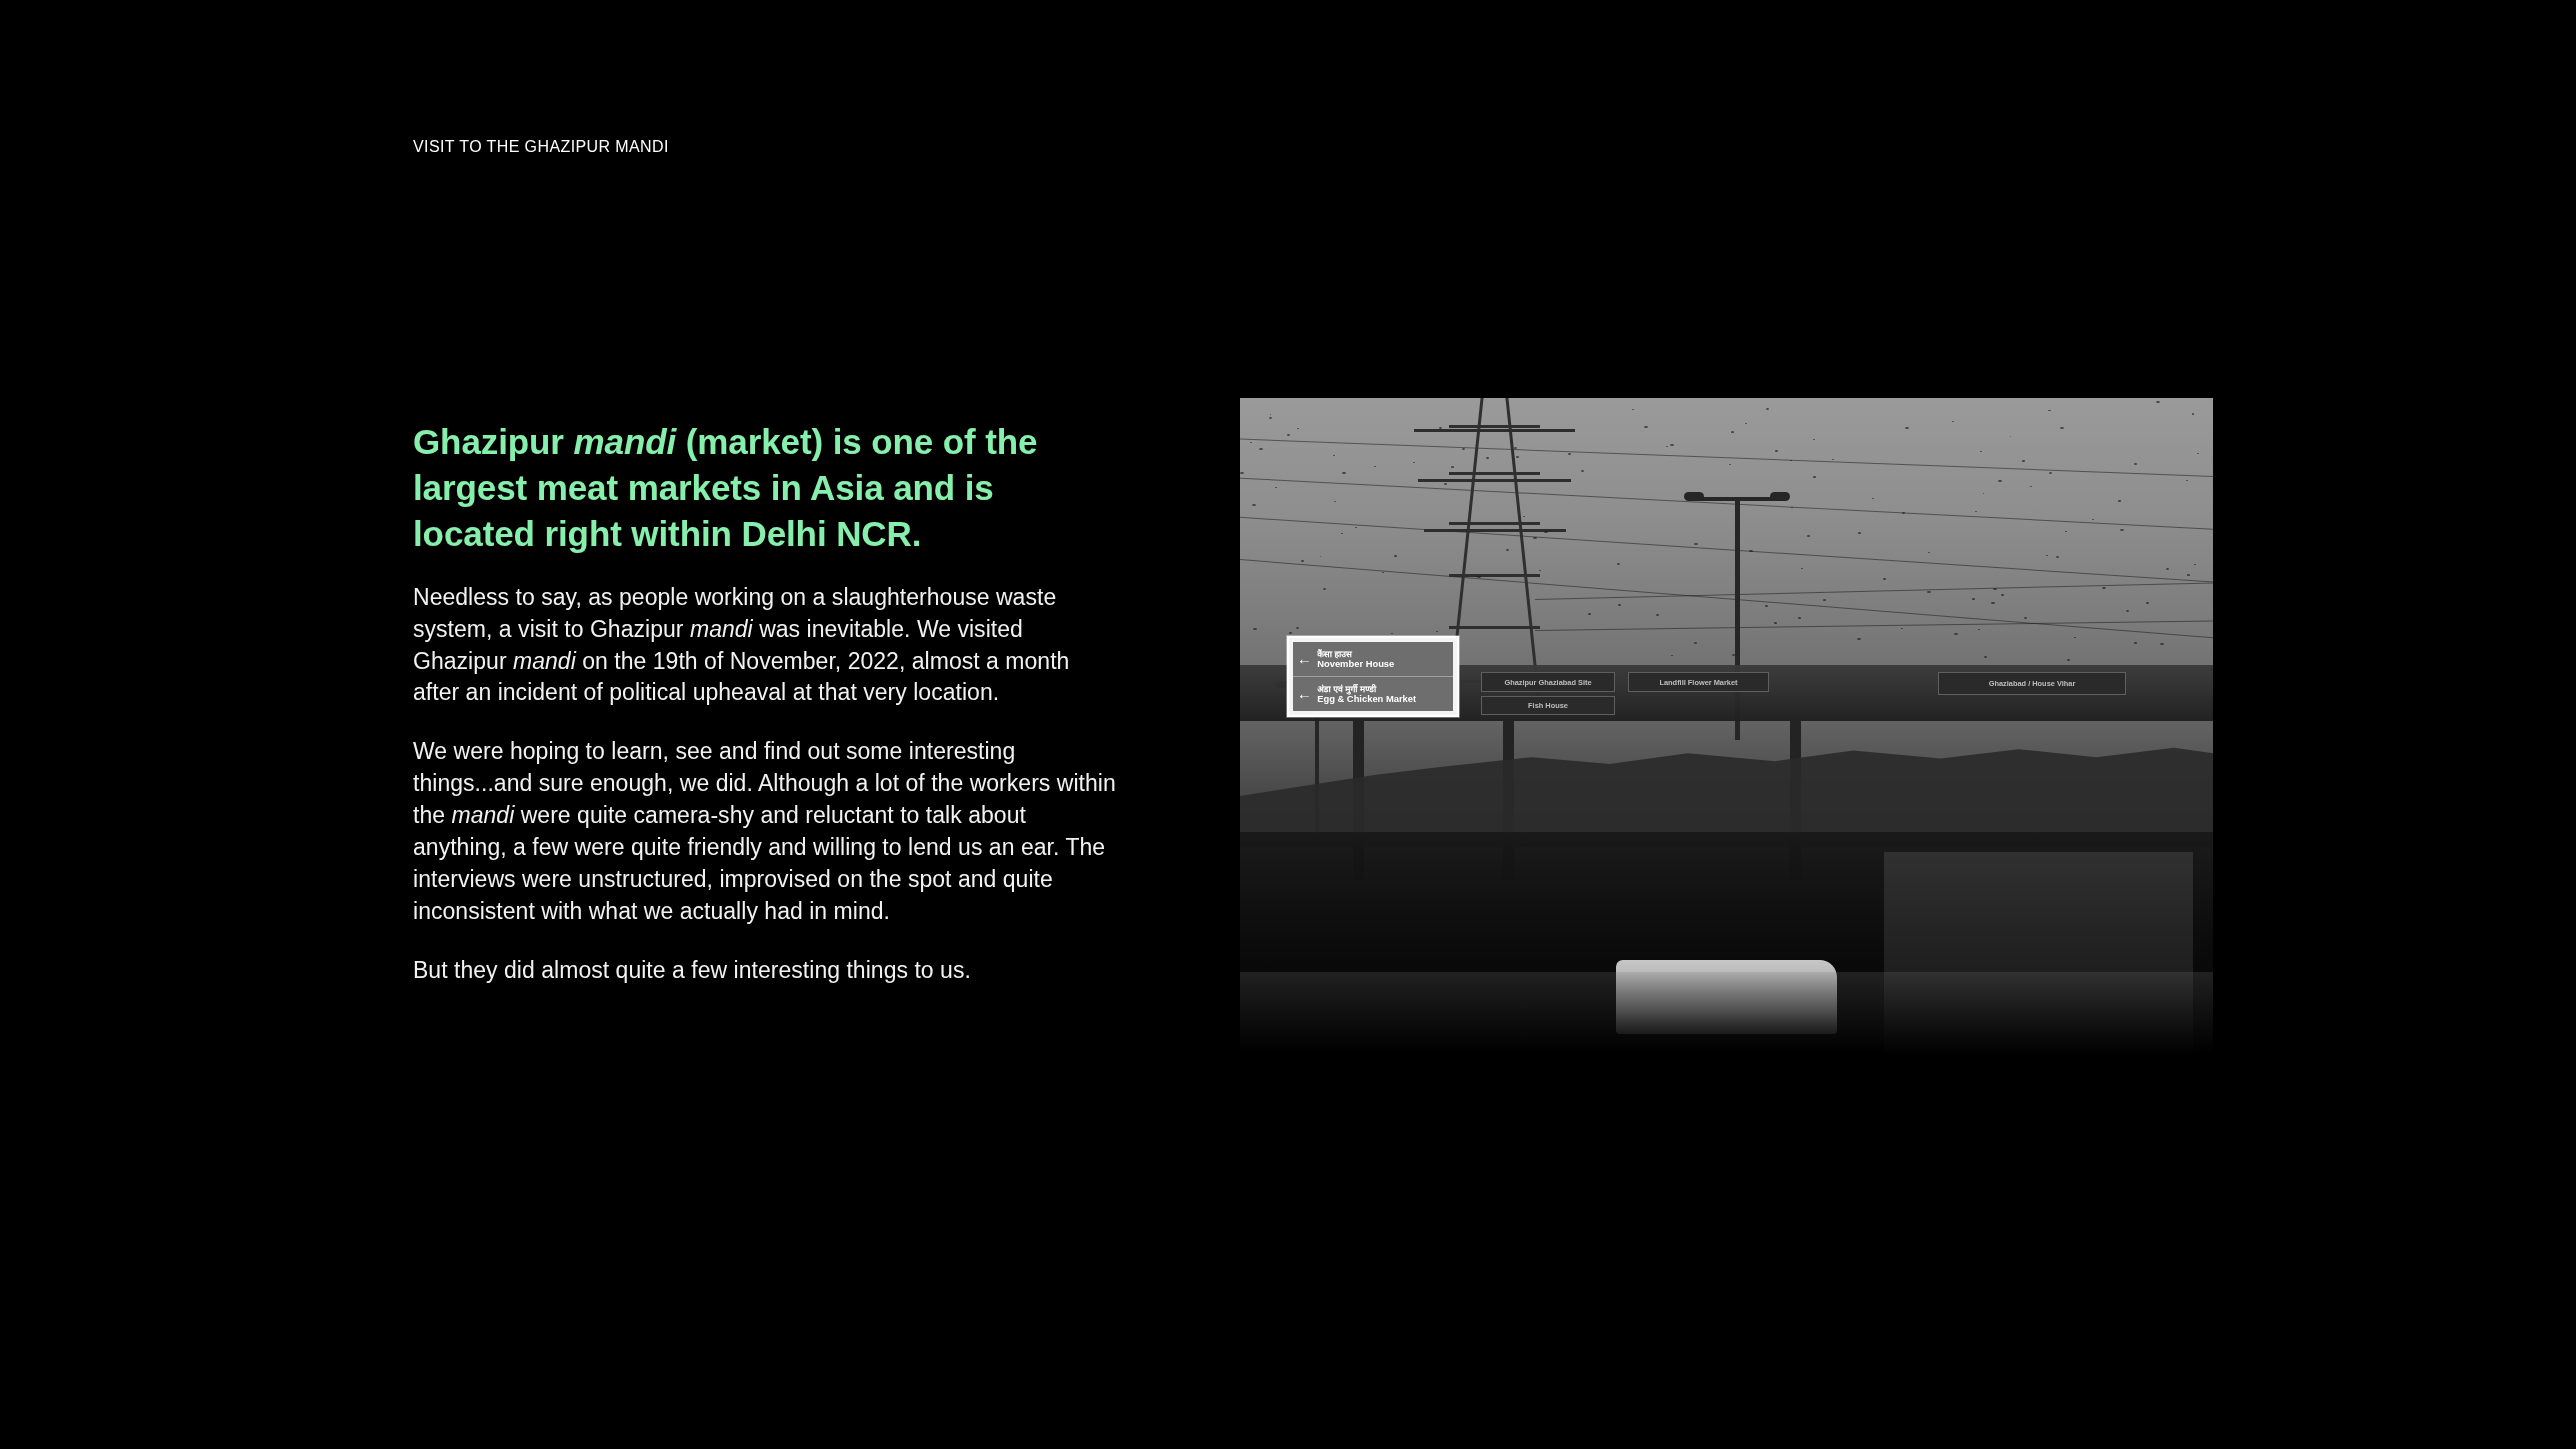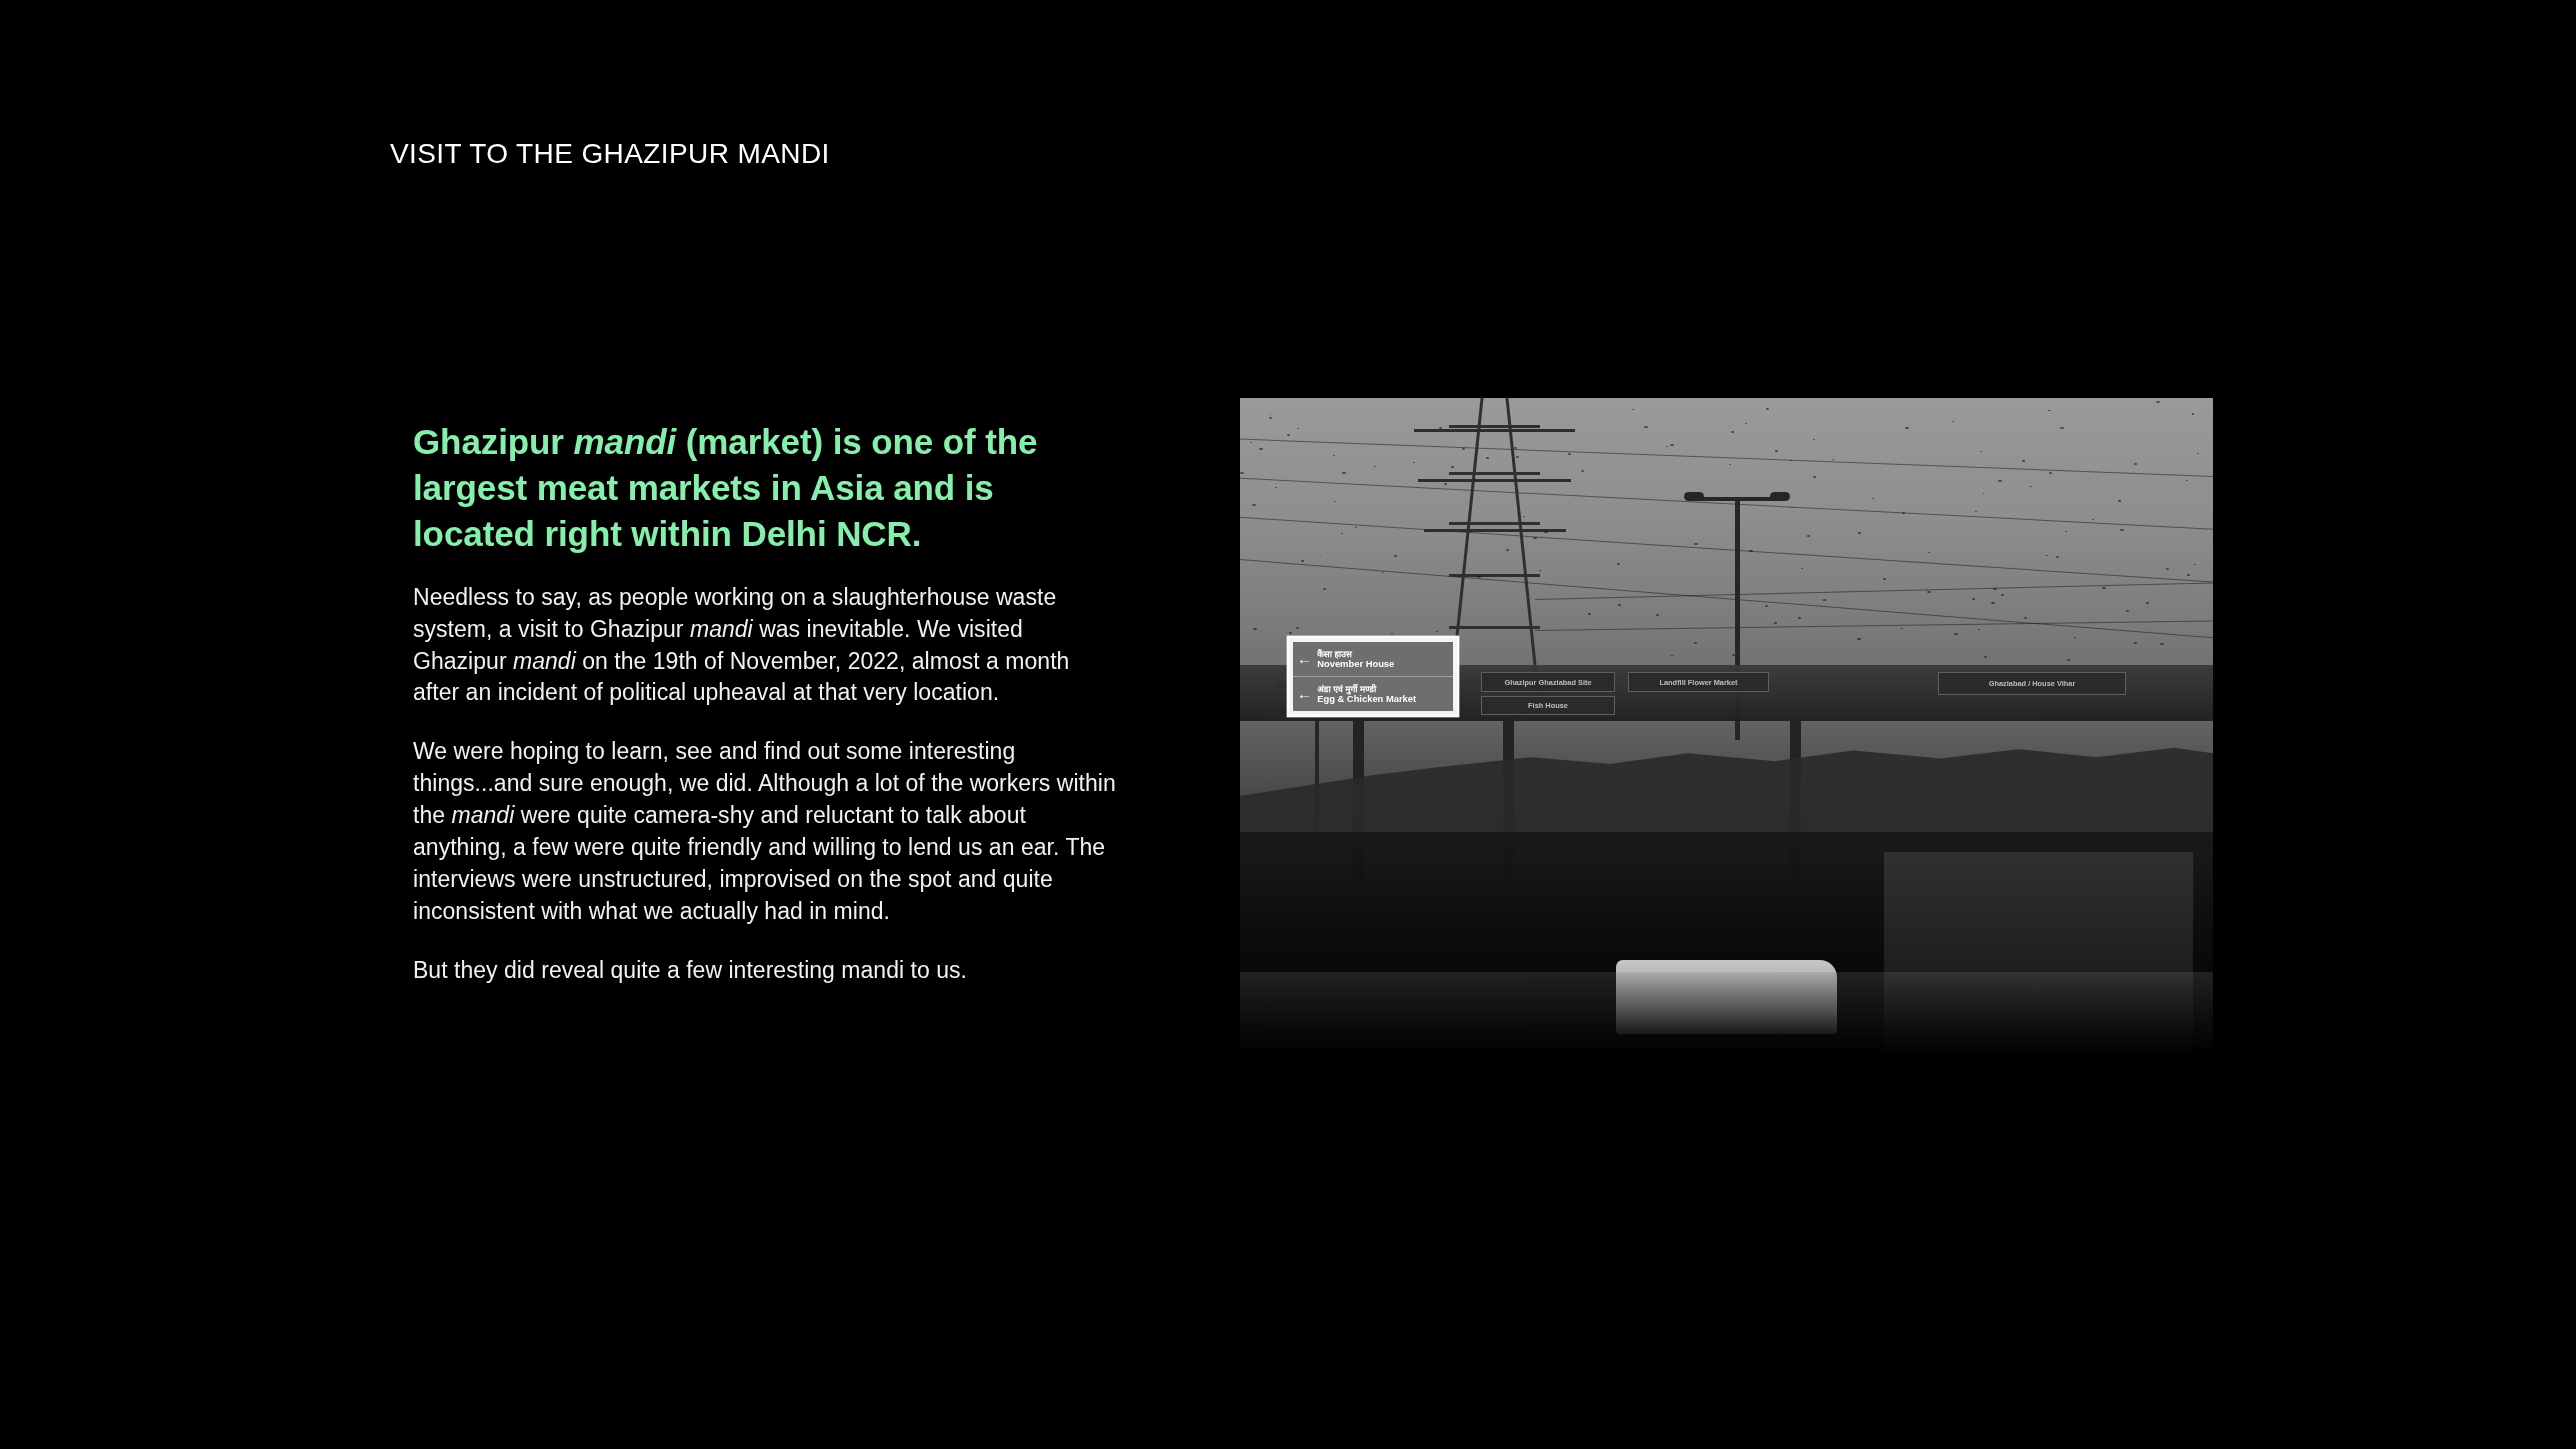--- a/index.html
+++ b/index.html
@@ -18,23 +18,23 @@
   .page {
     position: relative;
     width: 2576px;
     height: 1449px;
     background: #000000;
   }
 
   
   .section-label {
     position: absolute;
-    left: 390px;
+    left: 413px;
     top: 138px;
-    font-size: 28px;
+    font-size: 16px;
     letter-spacing: 0.4px;
     font-weight: 400;
     color: #ffffff;
     white-space: nowrap;
   }
 
   
   .text-col {
     position: absolute;
     left: 413px;
@@ -287,21 +287,21 @@
 
 <div class="page">
 
   <div class="section-label">VISIT TO THE GHAZIPUR MANDI</div>
 
   <div class="text-col">
     <h1 class="headline">Ghazipur <em>mandi</em> (market) is one of the largest meat markets in Asia and is located right within Delhi NCR.</h1>
     <div id="body-paragraphs">
         <p class="para">Needless to say, as people working on a slaughterhouse waste system, a visit to Ghazipur <em>mandi</em> was inevitable. We visited Ghazipur <em>mandi</em> on the 19th of November, 2022, almost a month after an incident of political upheaval at that very location.</p>
         <p class="para">We were hoping to learn, see and find out some interesting things...and sure enough, we did. Although a lot of the workers within the <em>mandi</em> were quite camera-shy and reluctant to talk about anything, a few were quite friendly and willing to lend us an ear. The interviews were unstructured, improvised on the spot and quite inconsistent with what we actually had in mind.</p>
-        <p class="para">But they did reveal quite a few interesting mandi to us.</p>
+        <p class="para">But they did almost quite a few interesting things to us.</p>
       </div>
   </div>
 
   <div class="photo-frame">
     <div class="photo">
 
       <div class="wire" style="left:-13.4px; top:40px; width:1006px; transform:rotate(2.2deg);"></div>
       <div class="wire" style="left:-13.4px; top:79px; width:1006px; transform:rotate(3.0deg);"></div>
       <div class="wire" style="left:-13.4px; top:118px; width:1006px; transform:rotate(3.8deg);"></div>
       <div class="wire" style="left:-13.4px; top:160px; width:1006px; transform:rotate(4.6deg);"></div>

